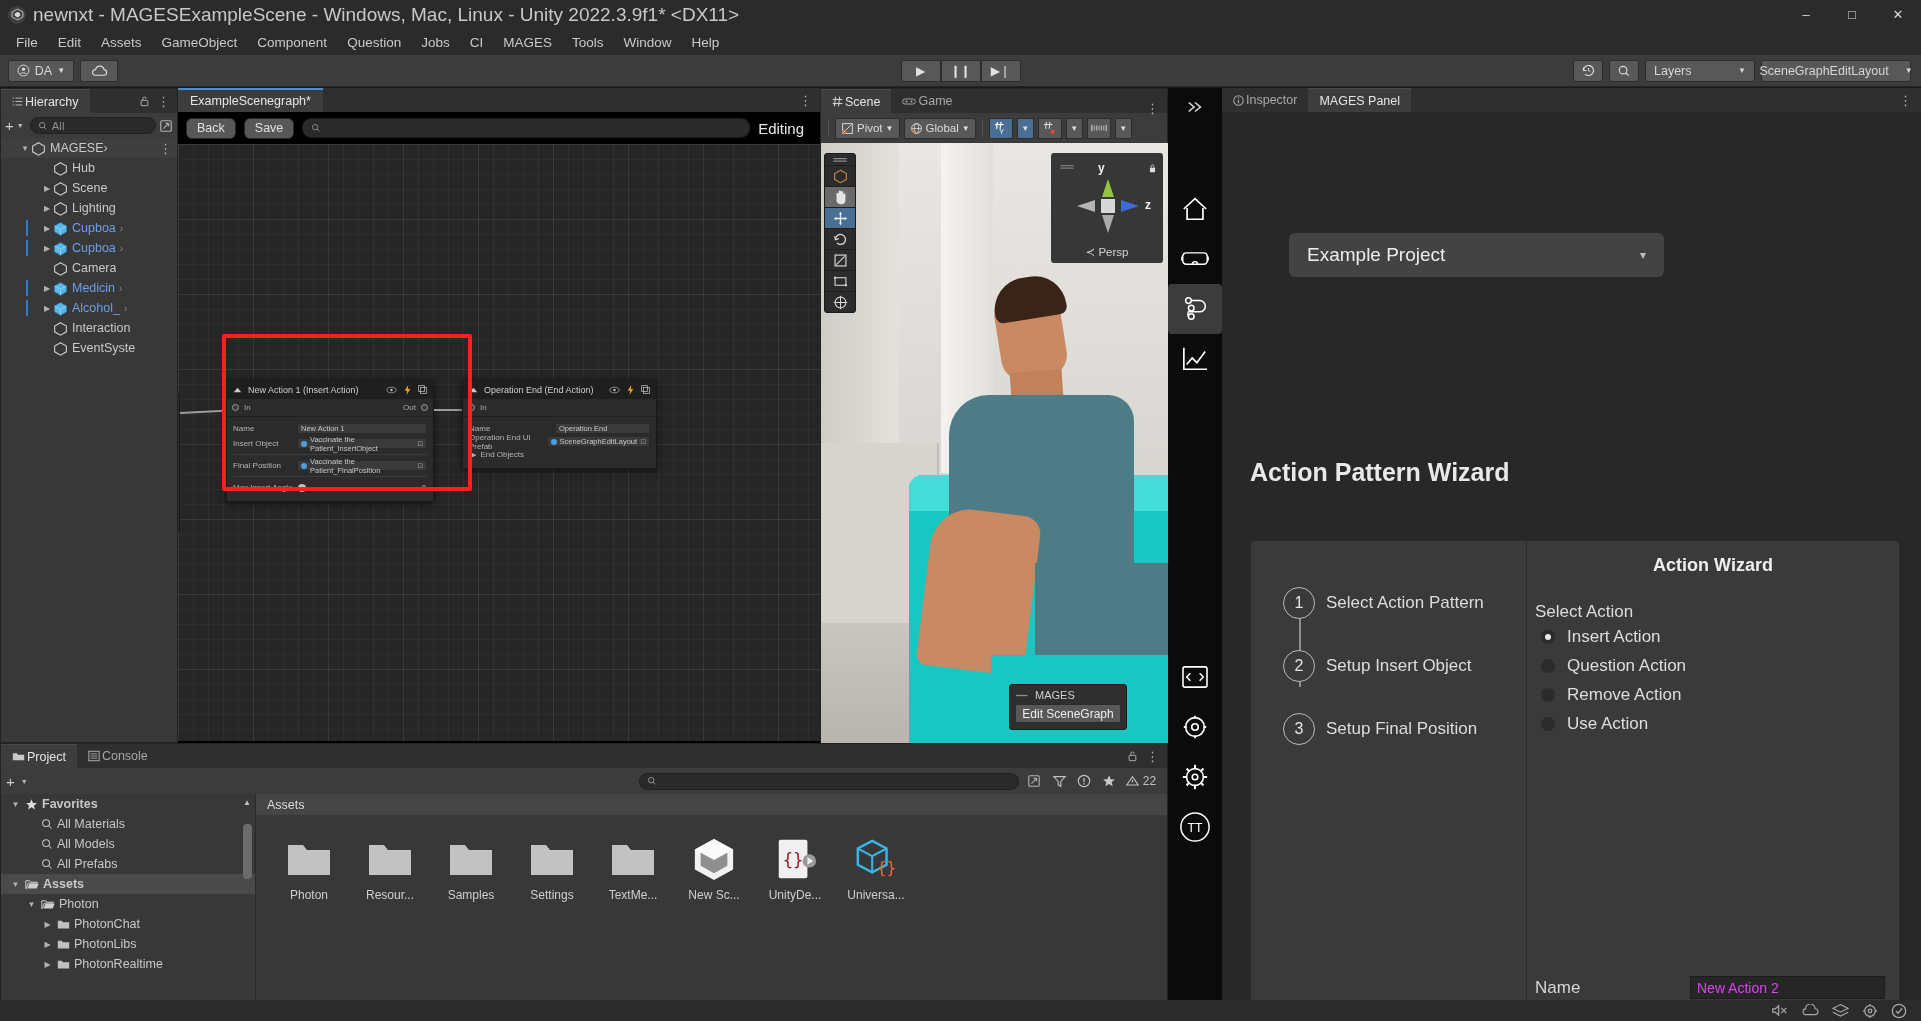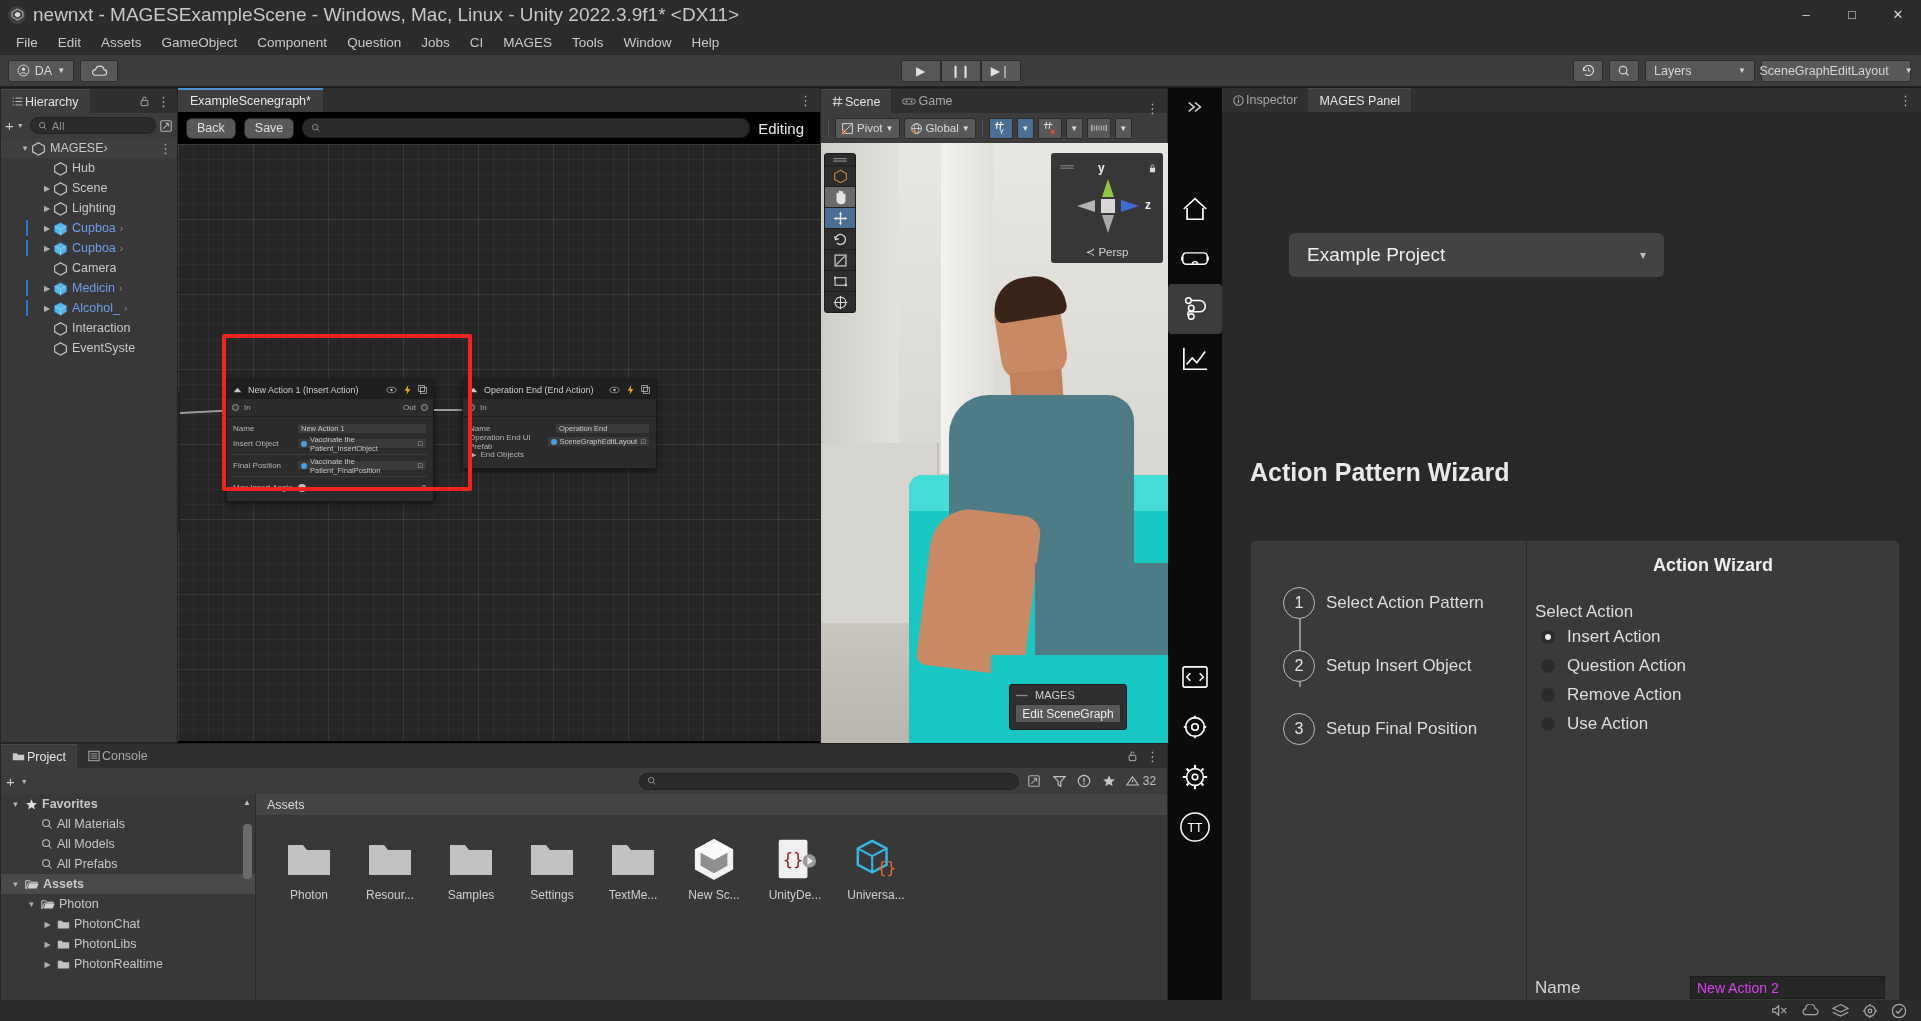--- a/index.html
+++ b/index.html
@@ -1045,21 +1045,21 @@
     <div class="pj-ic">
       <svg width="14" height="14" viewBox="0 0 16 16">
           <polygon points="8,1.5 9.9,6 14.7,6.3 11,9.4 12.2,14 8,11.4 3.8,14 5,9.4 1.3,6.3 6.1,6" fill="#c8c8c8"></polygon>
         </svg>
     </div>
     <div class="pj-ic" style="width:auto;gap:3px;display:flex;color:#c2c2c2;font-size:12px">
       <svg width="15" height="13" viewBox="0 0 17 14">
           <path d="M2 11 L8.5 1.5 L15 11 Z" fill="none" stroke="#c0c0c0" stroke-width="1.3"></path>
           <line x1="8.5" y1="5" x2="8.5" y2="8" stroke="#c0c0c0" stroke-width="1.3"></line>
         </svg>
-      <span>32</span>
+      <span>22</span>
     </div>
   </div>
 
   <div id="pj-body">
     <div id="pj-tree">
       <div id="pj-tree-list">
           <div class="prow">
             <span style="width:0px"></span>
             <span class="tw">▼</span>
             <span style="display:inline-flex;align-items:center">

